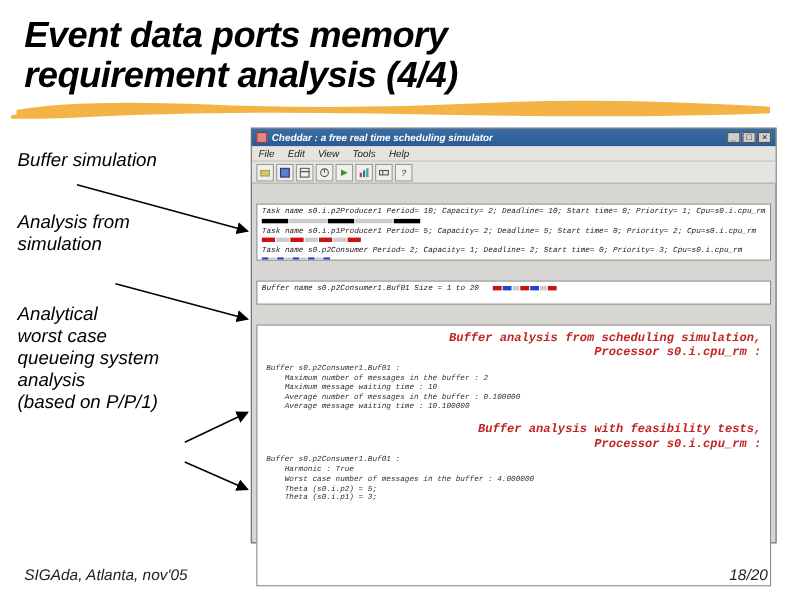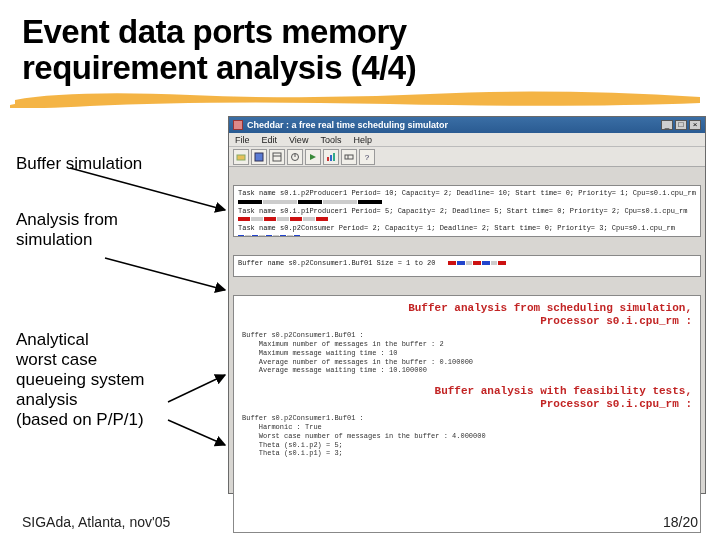--- a/index.html
+++ b/index.html
@@ -1,28 +1,28 @@
 <!DOCTYPE html>
 <html><head>
 <meta charset="utf-8">
 <style>
   * { margin: 0; padding: 0; box-sizing: border-box; }
   html, body { width: 720px; height: 540px; font-family: Arial, Helvetica, sans-serif; background: #fff; overflow: hidden; }
 
-  .slide { position: relative; width: 720px; height: 540px; padding: 14px 22px 10px 22px; }
+  .slide { position: relative; width: 720px; height: 540px; padding: 14px 22px 10px 22px; font-style: italic; }
 
   .title { font-family: "Arial Black", Arial, sans-serif; font-weight: 900; font-size: 33px; line-height: 1.08; letter-spacing: -0.5px; }
 
   .brush { position: absolute; left: 10px; top: 86px; width: 700px; height: 22px; pointer-events: none; }
 
   .labels { position: absolute; left: 16px; top: 130px; width: 200px; font-size: 17px; line-height: 1.18; }
   .label-block { margin-bottom: 36px; }
-  .label-block.sim   { margin-top: 24px; }
+  .label-block.sim   { margin-top: 6px; }
   .label-block.ana1  { margin-top: 24px; }
-  .label-block.ana2  { margin-top: 80px; }
+  .label-block.ana2  { margin-top: 44px; }
 
   .arrows { position: absolute; left: 0; top: 0; width: 720px; height: 540px; pointer-events: none; }
 
   .app { position: absolute; left: 228px; top: 116px; width: 478px; height: 378px; border: 1px solid #6a6a6a; background: #d8d6d2; font-family: Tahoma, Arial, sans-serif; font-size: 9px; }
   .titlebar { height: 16px; background: linear-gradient(#3a6ea5, #2a5b92); color: #fff; display: flex; align-items: center; padding: 0 4px; }
   .titlebar .ticon { width: 10px; height: 10px; background: #d88; border: 1px solid #933; margin-right: 4px; }
   .titlebar .t { font-size: 9px; font-weight: bold; white-space: nowrap; overflow: hidden; text-align: right; }
   .titlebar .winbtns { margin-left: auto; display: flex; gap: 2px; }
   .titlebar .winbtns .b { width: 12px; height: 10px; background: #cfcfcf; border: 1px solid #555; font-size: 8px; line-height: 8px; text-align: center; color:#000; }
 

